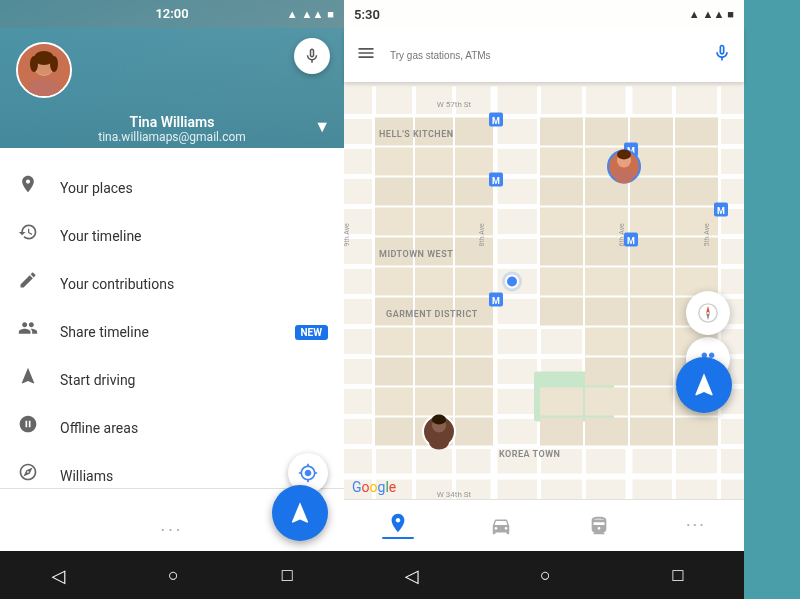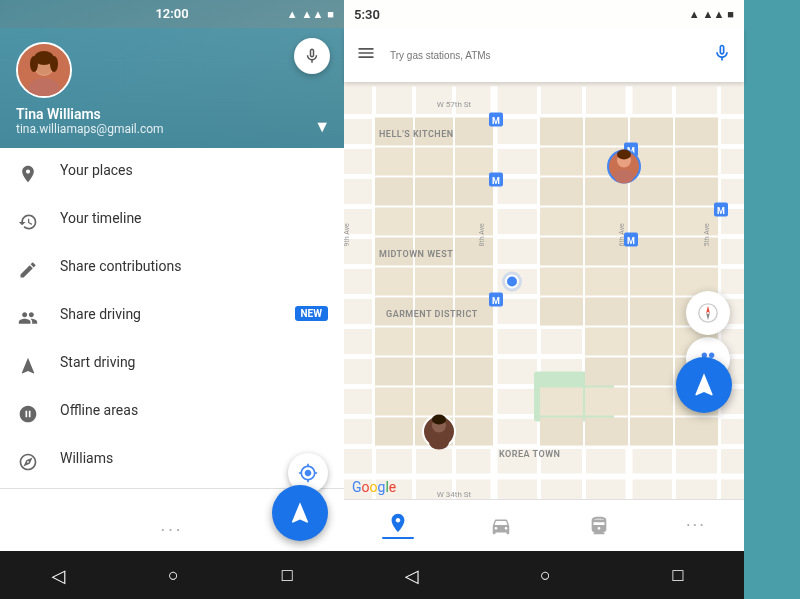--- a/index.html
+++ b/index.html
@@ -110,21 +110,22 @@
       background: #c87050;
       overflow: hidden;
       border: 2px solid white;
       display: flex;
       align-items: center;
       justify-content: center;
       flex-shrink: 0;
     }
     
     .user-info {
-      margin-top: 8px;
+      margin-top: 16px;
+      text-align: center;
     }
     .user-name {
       color: white;
       font-size: 14px;
       font-weight: 600;
     }
     .user-email {
       color: rgba(255,255,255,0.85);
       font-size: 12px;
     }
@@ -141,22 +142,22 @@
       position: absolute;
       top: 148px;
       left: 0; right: 0;
       bottom: 48px;
       background: white;
       overflow-y: auto;
       z-index: 6;
     }
     .menu-item {
       display: flex;
-      align-items: flex-start;
-      padding: 14px 16px;
+      align-items: flex-end;
+      padding: 0 16px;
       height: 48px;
       cursor: pointer;
       position: relative;
     }
     .menu-icon {
       width: 24px;
       height: 24px;
       display: flex;
       align-items: center;
       justify-content: center;
@@ -496,29 +497,29 @@
         </svg>
       </div>
       <div class="menu-label">Your timeline</div>
     </div>
     <div class="menu-item">
       <div class="menu-icon">
         <svg width="20" height="20" viewBox="0 0 24 24" fill="#666">
           <path d="M3 17.25V21h3.75L17.81 9.94l-3.75-3.75L3 17.25zM20.71 7.04c.39-.39.39-1.02 0-1.41l-2.34-2.34c-.39-.39-1.02-.39-1.41 0l-1.83 1.83 3.75 3.75 1.83-1.83z"></path>
         </svg>
       </div>
-      <div class="menu-label">Share contributions</div>
+      <div class="menu-label">Your contributions</div>
     </div>
     <div class="menu-item">
       <div class="menu-icon">
         <svg width="20" height="20" viewBox="0 0 24 24" fill="#666">
           <path d="M16 11c1.66 0 2.99-1.34 2.99-3S17.66 5 16 5c-1.66 0-3 1.34-3 3s1.34 3 3 3zm-8 0c1.66 0 2.99-1.34 2.99-3S9.66 5 8 5C6.34 5 5 6.34 5 8s1.34 3 3 3zm0 2c-2.33 0-7 1.17-7 3.5V19h14v-2.5c0-2.33-4.67-3.5-7-3.5zm8 0c-.29 0-.62.02-.97.05 1.16.84 1.97 1.97 1.97 3.45V19h6v-2.5c0-2.33-4.67-3.5-7-3.5z"></path>
         </svg>
       </div>
-      <div class="menu-label">Share driving</div>
+      <div class="menu-label">Share timeline</div>
       <span class="menu-badge">NEW</span>
     </div>
     <div class="menu-item">
       <div class="menu-icon">
         <svg width="20" height="20" viewBox="0 0 24 24" fill="#666">
           <path d="M12 2L4.5 20.29l.71.71L12 18l6.79 3 .71-.71z"></path>
         </svg>
       </div>
       <div class="menu-label">Start driving</div>
     </div>

